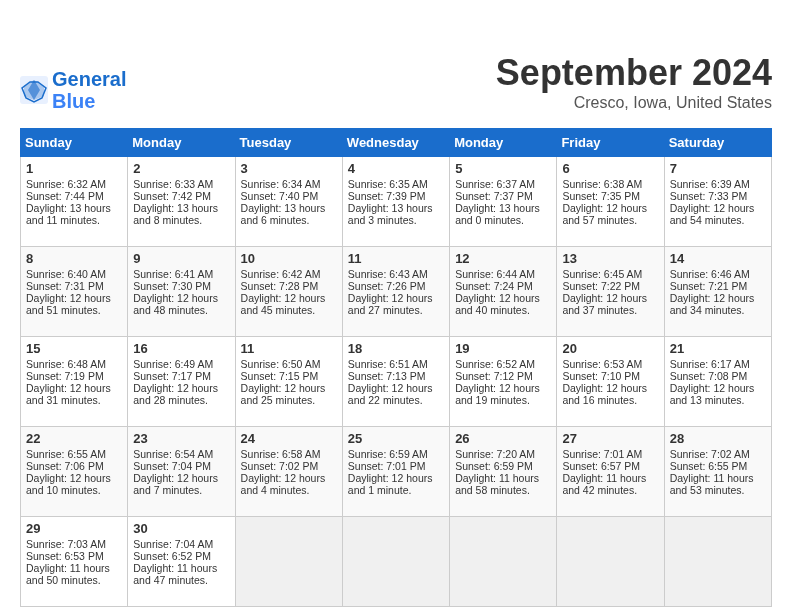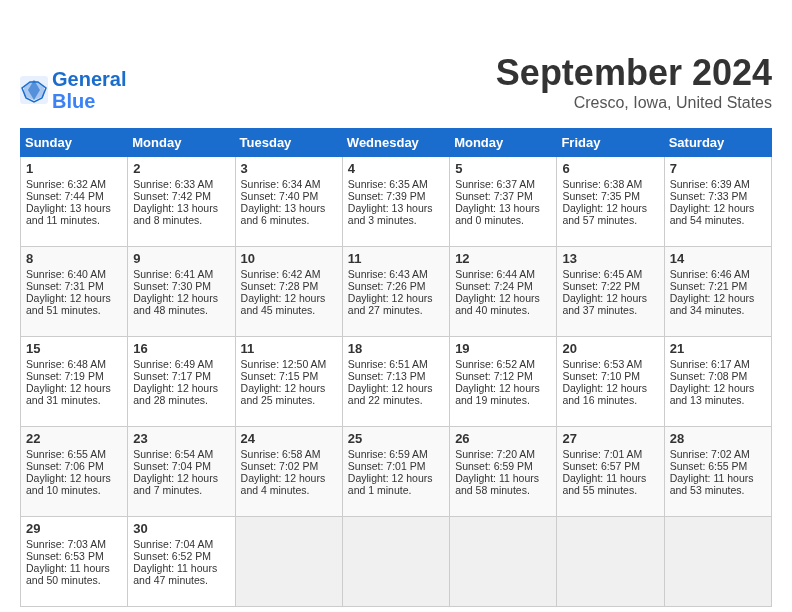--- a/index.html
+++ b/index.html
@@ -226,21 +226,21 @@
         </td>
         <td>
           <span class="day-num">16</span>
           <div>Sunrise: 6:49 AM</div>
           <div>Sunset: 7:17 PM</div>
           <div>Daylight: 12 hours</div>
           <div>and 28 minutes.</div>
         </td>
         <td>
           <span class="day-num">11</span>
-          <div>Sunrise: 12:50 AM</div>
+          <div>Sunrise: 6:50 AM</div>
           <div>Sunset: 7:15 PM</div>
           <div>Daylight: 12 hours</div>
           <div>and 25 minutes.</div>
         </td>
         <td>
           <span class="day-num">18</span>
           <div>Sunrise: 6:51 AM</div>
           <div>Sunset: 7:13 PM</div>
           <div>Daylight: 12 hours</div>
           <div>and 22 minutes.</div>
@@ -301,21 +301,21 @@
           <div>Sunrise: 7:20 AM</div>
           <div>Sunset: 6:59 PM</div>
           <div>Daylight: 11 hours</div>
           <div>and 58 minutes.</div>
         </td>
         <td>
           <span class="day-num">27</span>
           <div>Sunrise: 7:01 AM</div>
           <div>Sunset: 6:57 PM</div>
           <div>Daylight: 11 hours</div>
-          <div>and 55 minutes.</div>
+          <div>and 42 minutes.</div>
         </td>
         <td>
           <span class="day-num">28</span>
           <div>Sunrise: 7:02 AM</div>
           <div>Sunset: 6:55 PM</div>
           <div>Daylight: 11 hours</div>
           <div>and 53 minutes.</div>
         </td>
       </tr>
       <tr>

